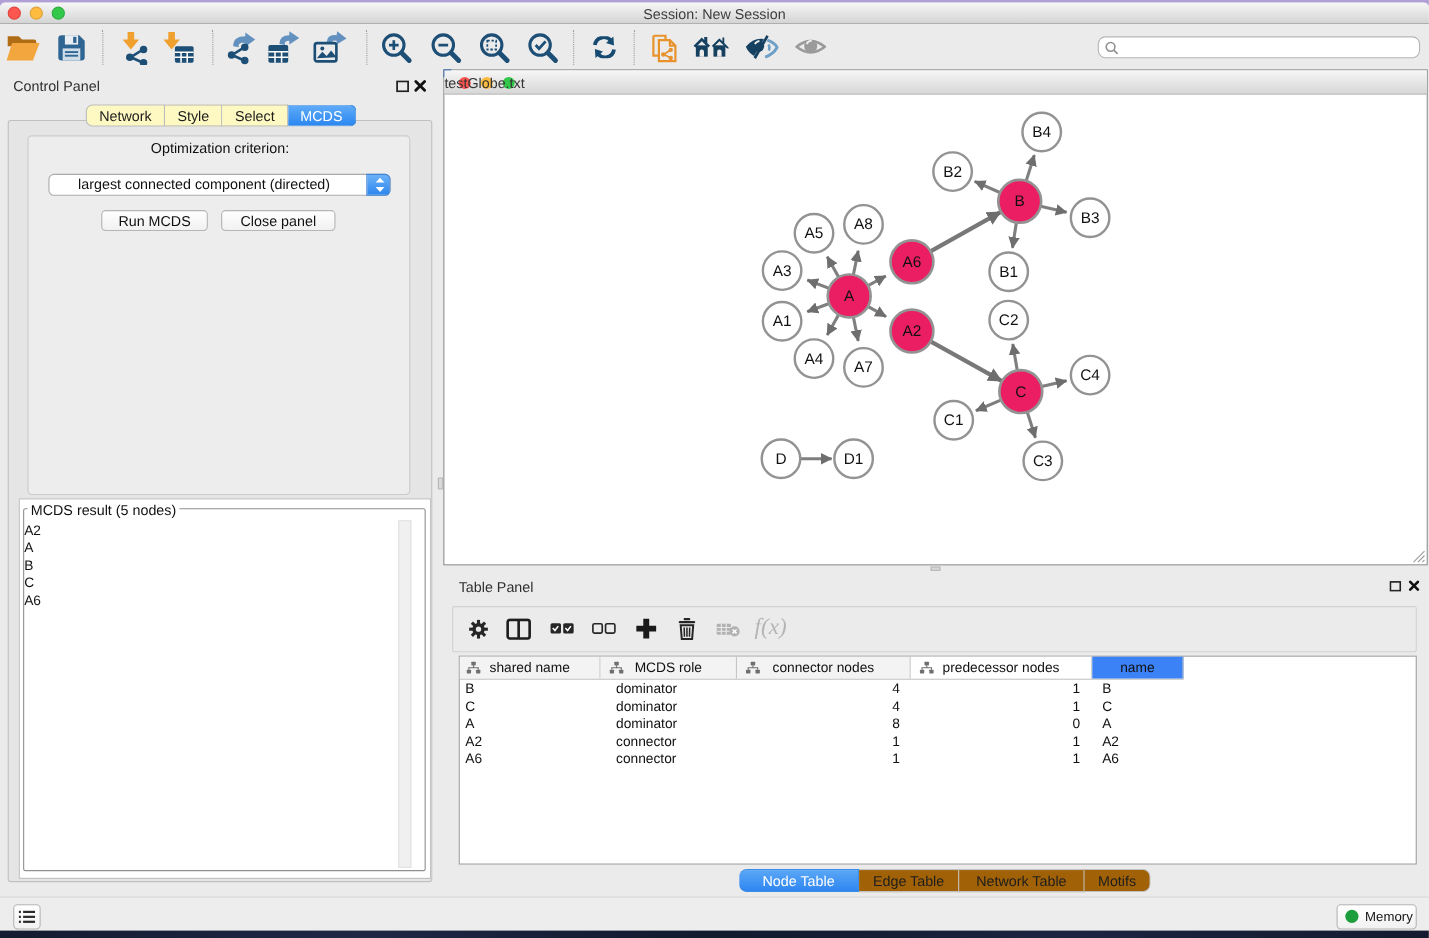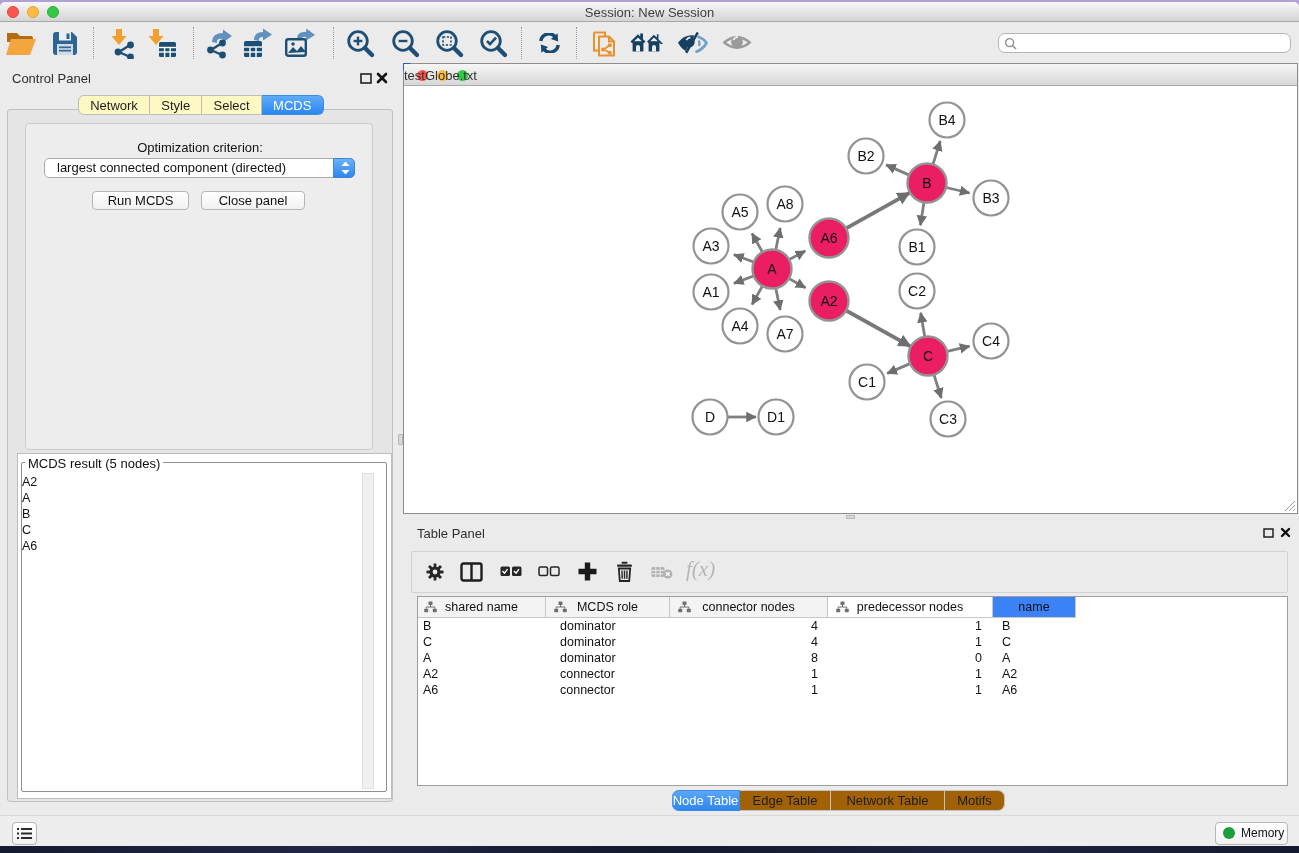--- a/index.html
+++ b/index.html
@@ -19,24 +19,24 @@
 .tabs{left:78px;top:95px;height:20px;display:flex;font-size:13px}
 .tab{background:#fef9c3;border:1px solid #bdbdbd;border-left:none;padding:0 11.2px;
  line-height:19px;color:#1d1d1d}
 .tab.first{border-left:1px solid #bdbdbd;border-radius:6px 0 0 6px}
 .tab.sel{background:linear-gradient(#5fabf8,#2b87f0);color:#fff;border-color:#3b8ce6;
  border-radius:0 6px 6px 0}
 .panelbox{left:7px;top:109px;width:386px;height:693px;background:#e5e5e5;
  border:1px solid #c0c0c0;border-radius:3px}
 .innerbox{left:25px;top:123px;width:348px;height:327px;background:#ededed;
  border:1px solid #cbcbcb;border-radius:4px}
-.optlabel{left:0;top:140px;width:400px;text-align:center;font-size:13px;color:#111}
+.optlabel{left:0;top:127px;width:400px;text-align:center;font-size:13px;color:#111}
 .combo{left:44px;top:158px;width:311px;height:20px;background:#fff;
  border:1px solid #ababab;border-radius:5px;font-size:13px;line-height:18px;
- padding-left:12px;color:#111}
+ padding-left:26px;color:#111}
 .combobtn{left:333px;top:158px;width:22px;height:20px;border-radius:0 5px 5px 0;
  background:linear-gradient(#6cb2f8,#2e86ee);border:1px solid #3f86d8}
 .btn{height:19px;background:linear-gradient(#ffffff,#f1f1f1);border:1px solid #b6b6b6;
  border-radius:4px;font-size:13px;text-align:center;line-height:17px;color:#111}
 .whitebox{left:17px;top:453px;width:375px;height:346px;background:#fff;
  border:1px solid #bdbdbd}
 .fieldset{left:21px;top:462px;width:366px;height:330px;border:1px solid #8f8f8f;
  border-radius:2px}
 .legend{left:25px;top:456px;background:#fff;padding:0 3px;font-size:13px;color:#111}
 .mlist{left:22px;top:474px;font-size:12.5px;line-height:16px;color:#111}
@@ -481,21 +481,21 @@
   </div>
 <div class="abs" style="left:418px;top:682px;width:860px;height:16px;font-size:12.5px;color:#111">
     <span class="abs" style="left:5px;top:1px">A6</span>
     <span class="abs" style="left:142px;top:1px">connector</span>
     <span class="abs" style="left:320px;top:1px;width:80px;text-align:right">1</span>
     <span class="abs" style="left:484px;top:1px;width:80px;text-align:right">1</span>
     <span class="abs" style="left:584px;top:1px">A6</span>
   </div>
 
 <div class="abs btabs" style="left:672px">
- <div class="btab sel" style="width:68px">Node Table</div>
+ <div class="btab sel" style="width:109px">Node Table</div>
  <div class="btab" style="width:91px">Edge Table</div>
  <div class="btab" style="width:114px">Network Table</div>
  <div class="btab last" style="width:60px">Motifs</div>
 </div>
 
 <div class="abs statusbar"></div>
 <div class="abs btn" style="left:12px;top:822px;width:25px;height:23px"></div>
 <svg class="abs" style="left:17px;top:827px" width="15" height="13" viewBox="0 0 15 13">
  <g fill="#2a2a2a">
   <rect x="0" y="1" width="2" height="2"></rect>

